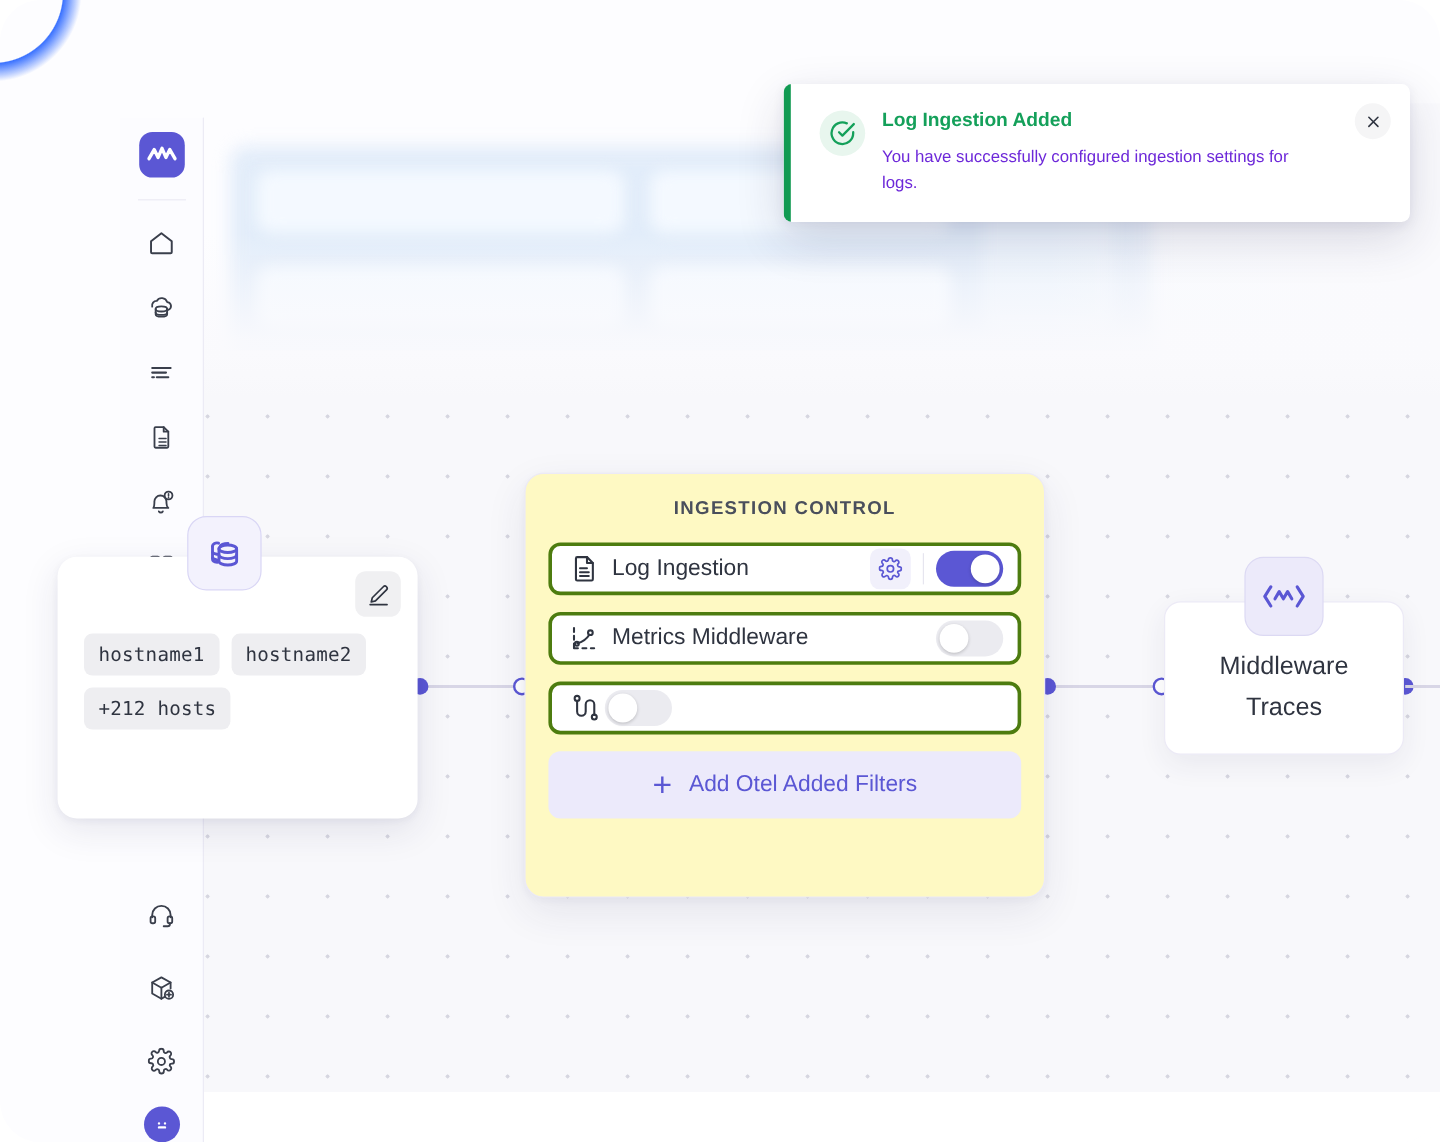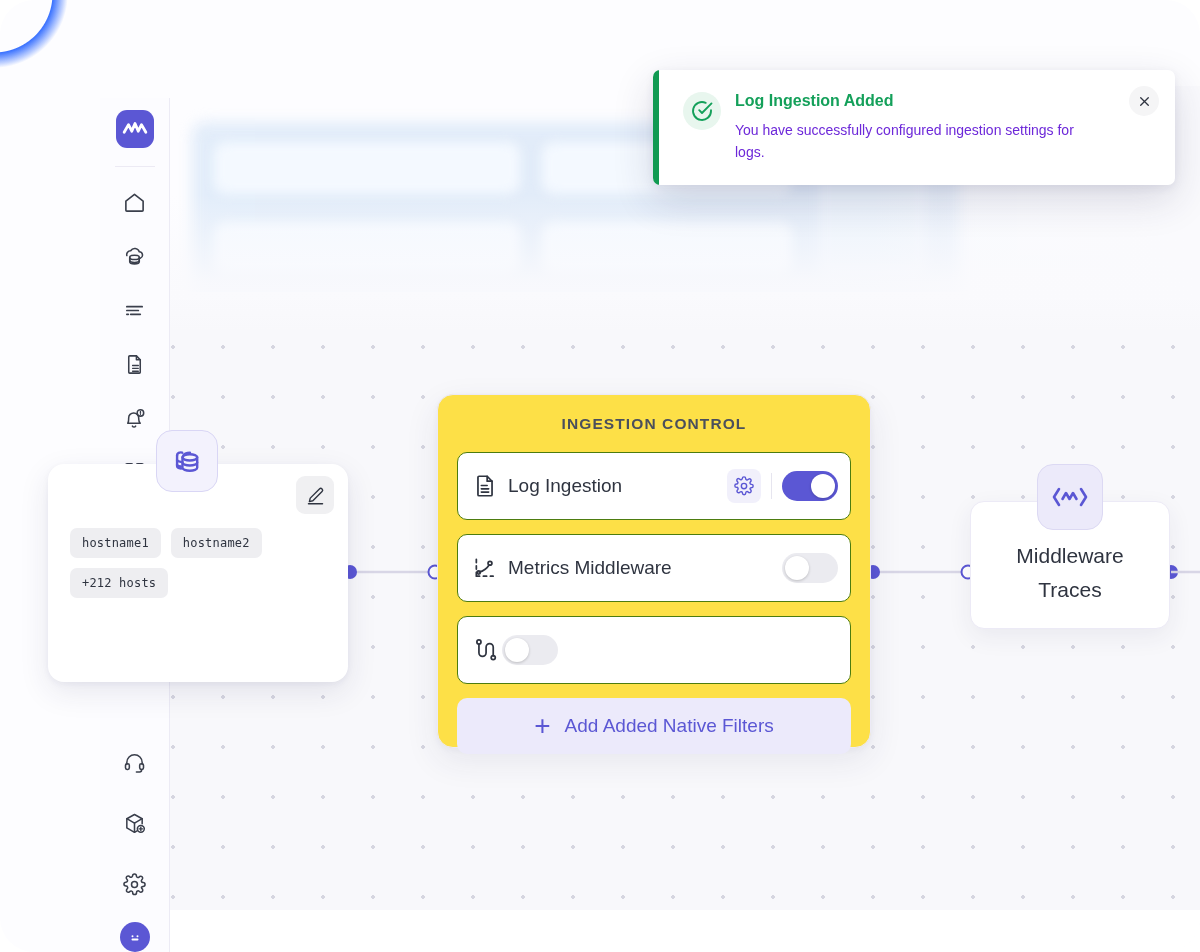--- a/index.html
+++ b/index.html
@@ -155,49 +155,49 @@
   }
   .host-tags {
     position: absolute; left: 22px; right: 22px; top: 64px;
     display: flex; flex-wrap: wrap; gap: 10px;
   }
   .tag {
     background: #eeeef1;
     border-radius: 7px;
     padding: 8px 12px;
     font-family: "DejaVu Sans Mono", "Liberation Mono", monospace;
-    font-size: 12px;
+    font-size: 16px;
     color: #2f3440;
     letter-spacing: .2px;
     white-space: nowrap;
   }
 
   
   .ingest-node {
     position: absolute;
     left: 437px; top: 394px; width: 434px; height: 354px;
-    background: #fde047;
+    background: #fef9c3;
     border: 1px solid #eceaf6;
     border-radius: 16px;
     box-shadow: 0 12px 34px rgba(40,40,90,.09), 0 2px 6px rgba(40,40,90,.04);
     z-index: 7;
     padding: 20px 19px;
   }
   .ingest-title {
     text-align: center;
     font-size: 15.5px;
     font-weight: 700;
     letter-spacing: 1.1px;
     color: #4a4f5c;
     margin-bottom: 19px;
   }
   .ingest-row {
     display: flex; align-items: center;
-    height: 68px;
-    border: 1px solid #4d7c0f;
+    height: 44px;
+    border: 3px solid #4d7c0f;
     border-radius: 10px;
     padding: 0 12px 0 14px;
     margin-bottom: 14px;
     background: #fff;
   }
   .ingest-row .ic { width: 30px; color: #2f3440; display: flex; align-items: center; }
   .ingest-row .ic svg { display: block; }
   .ingest-label {
     flex: 1 1 auto;
     font-size: 19px;
@@ -483,21 +483,21 @@
             <circle cx="19.6" cy="19" r="1.9"></circle>
           </svg>
         </span>
         <span class="toggle">
             <span class="knob"></span>
           </span>
       </div>
 
       <div class="add-filters">
         <span class="plus">+</span>
-        <span>Add Added Native Filters</span>
+        <span>Add Otel Added Filters</span>
       </div>
     </div>
 
     <div class="mw-node">
       <div class="mw-badge">
         <svg width="40" height="30" viewBox="0 0 40 26" fill="none" stroke="currentColor" stroke-width="2.6" stroke-linecap="round" stroke-linejoin="round">
           <path d="M9 5 L4 13 L9 21"></path>
           <path d="M31 5 L36 13 L31 21"></path>
           <path d="M12.5 15 L16 9 L19.5 15 L23 9 L26.5 15"></path>
         </svg>

